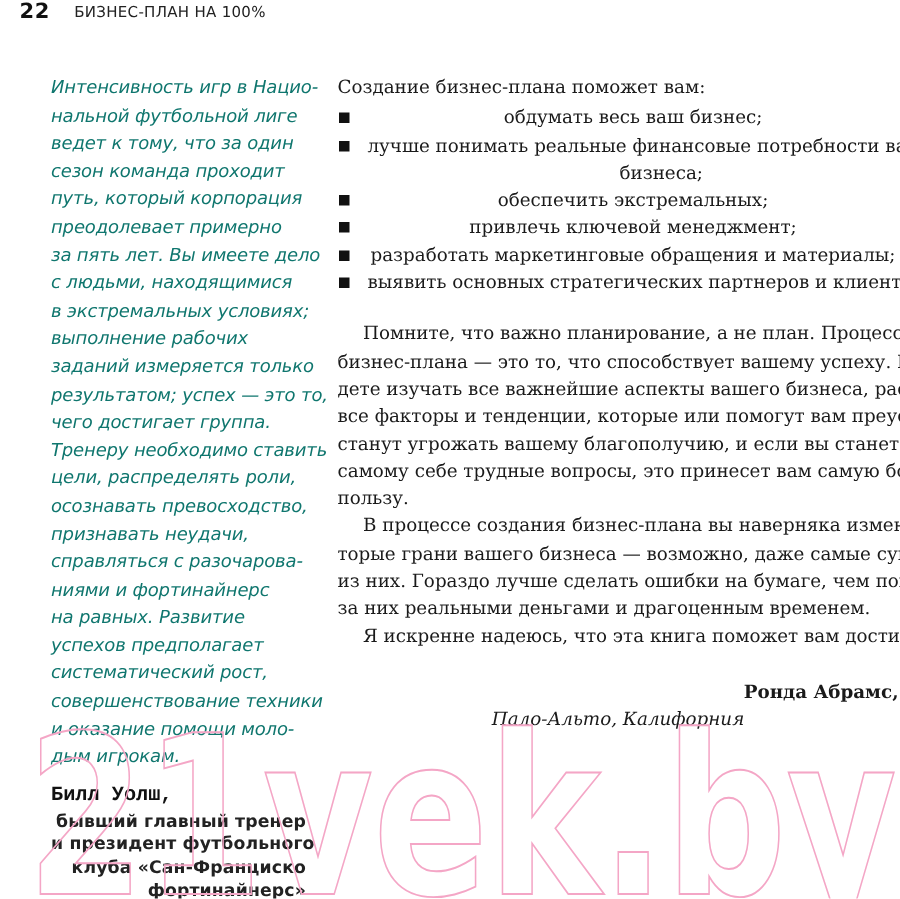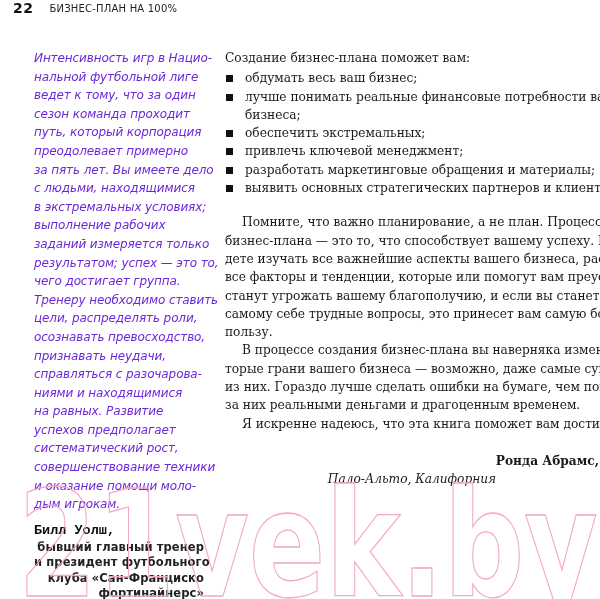--- a/index.html
+++ b/index.html
@@ -42,21 +42,21 @@
     position: absolute;
     left: 34px;
     top: 49px;
     width: 170px;
     font-family: "DejaVu Sans", sans-serif;
   }
   .quote-line {
     font-style: italic;
     font-size: 12px;
     line-height: 18.6px;
-    color: #6d28d9;
+    color: #0f766e;
     white-space: nowrap;
     letter-spacing: -0.1px;
   }
   .author-block {
     margin-top: 8px;
   }
   .author-name {
     font-weight: bold;
     font-size: 13.5px;
     line-height: 18px;
@@ -109,20 +109,21 @@
     content: "";
     position: absolute;
     left: 1px;
     top: 6px;
     width: 7px;
     height: 7px;
     background: #111;
   }
   .bullet-text {
     flex: 1;
+    text-align: center;
   }
   .para {
     margin-top: 16px;
   }
   .para + .para {
     margin-top: 0;
   }
   .first-indent {
     padding-left: 17px;
   }
@@ -177,21 +178,21 @@
     <div class="quote-line">в экстремальных условиях;</div>
     <div class="quote-line">выполнение рабочих</div>
     <div class="quote-line">заданий измеряется только</div>
     <div class="quote-line">результатом; успех — это то,</div>
     <div class="quote-line">чего достигает группа.</div>
     <div class="quote-line">Тренеру необходимо ставить</div>
     <div class="quote-line">цели, распределять роли,</div>
     <div class="quote-line">осознавать превосходство,</div>
     <div class="quote-line">признавать неудачи,</div>
     <div class="quote-line">справляться с разочарова-</div>
-    <div class="quote-line">ниями и находящимися</div>
+    <div class="quote-line">ниями и фортинайнерс</div>
     <div class="quote-line">на равных. Развитие</div>
     <div class="quote-line">успехов предполагает</div>
     <div class="quote-line">систематический рост,</div>
     <div class="quote-line">совершенствование техники</div>
     <div class="quote-line">и оказание помощи моло-</div>
     <div class="quote-line">дым игрокам.</div>
   </div>
   <div class="author-block">
     <div class="author-name">Билл Уолш,</div>
     <div class="author-desc-line">бывший главный тренер</div>

